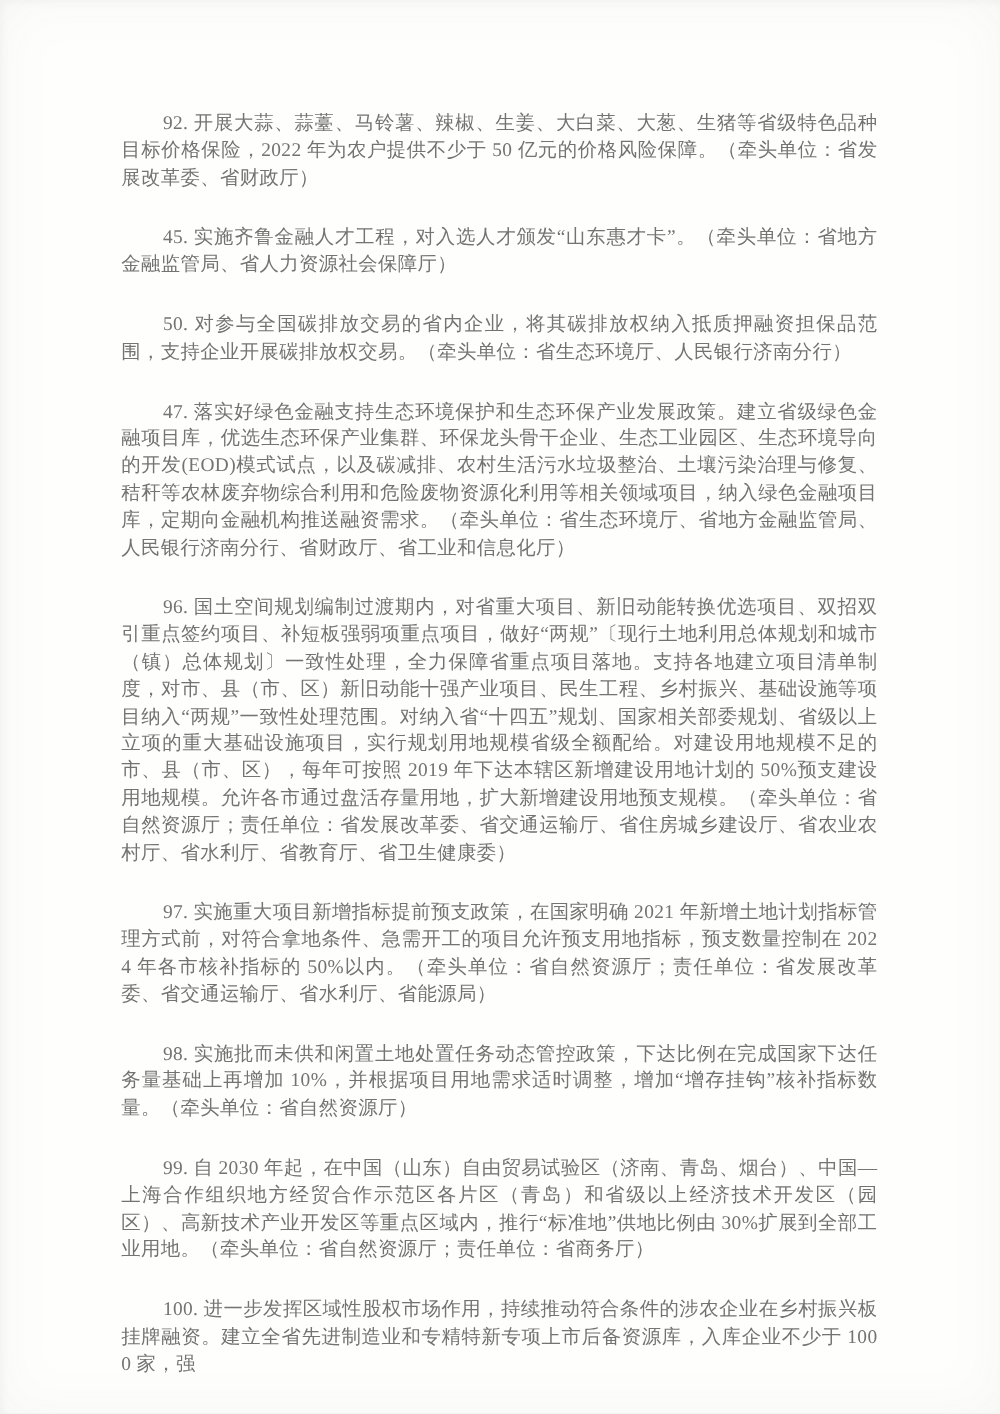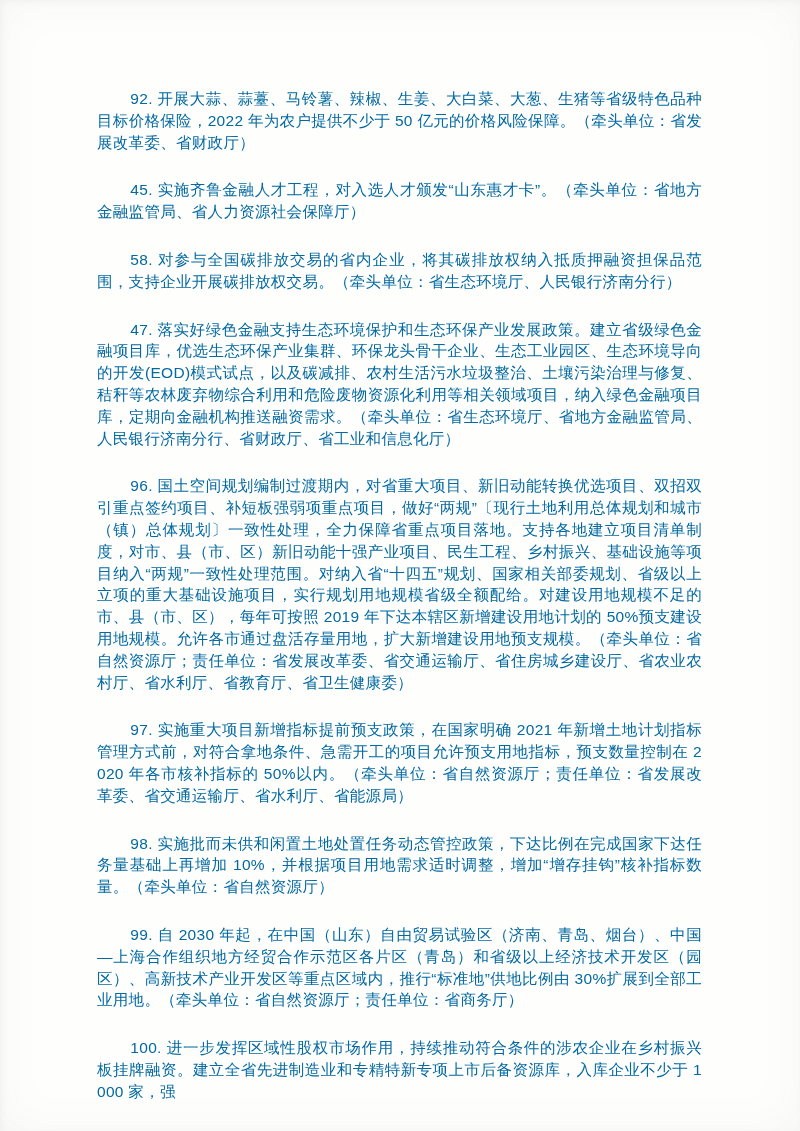--- a/index.html
+++ b/index.html
@@ -13,36 +13,36 @@
     height: 1131px;
     margin: 0 auto;
     background: #fefefd;
     box-sizing: border-box;
     padding: 88px 98px 0 97px;
     box-shadow: inset 0 0 45px rgba(120,120,115,0.06), inset 2px 2px 6px rgba(150,150,145,0.08);
     overflow: hidden;
   }
   .para {
     margin: 0 0 26px 0;
-    font-family: Liberation Sans, sans-serif;
+    font-family: Liberation Serif, serif;
     font-size: 15.5px;
     line-height: 21.8px;
-    color: #0369a1;
+    color: #737373;
     text-indent: 2.15em;
     text-align: justify;
     letter-spacing: 0.3px;
     word-break: break-all;
   }
 </style>
 </head>
 <body>
 
 <div class="page">
   <p class="para">92. 开展大蒜、蒜薹、马铃薯、辣椒、生姜、大白菜、大葱、生猪等省级特色品种目标价格保险，2022 年为农户提供不少于 50 亿元的价格风险保障。（牵头单位：省发展改革委、省财政厅）</p>
   <p class="para">45. 实施齐鲁金融人才工程，对入选人才颁发“山东惠才卡”。（牵头单位：省地方金融监管局、省人力资源社会保障厅）</p>
-  <p class="para">58. 对参与全国碳排放交易的省内企业，将其碳排放权纳入抵质押融资担保品范围，支持企业开展碳排放权交易。（牵头单位：省生态环境厅、人民银行济南分行）</p>
+  <p class="para">50. 对参与全国碳排放交易的省内企业，将其碳排放权纳入抵质押融资担保品范围，支持企业开展碳排放权交易。（牵头单位：省生态环境厅、人民银行济南分行）</p>
   <p class="para">47. 落实好绿色金融支持生态环境保护和生态环保产业发展政策。建立省级绿色金融项目库，优选生态环保产业集群、环保龙头骨干企业、生态工业园区、生态环境导向的开发(EOD)模式试点，以及碳减排、农村生活污水垃圾整治、土壤污染治理与修复、秸秆等农林废弃物综合利用和危险废物资源化利用等相关领域项目，纳入绿色金融项目库，定期向金融机构推送融资需求。（牵头单位：省生态环境厅、省地方金融监管局、人民银行济南分行、省财政厅、省工业和信息化厅）</p>
   <p class="para">96. 国土空间规划编制过渡期内，对省重大项目、新旧动能转换优选项目、双招双引重点签约项目、补短板强弱项重点项目，做好“两规”〔现行土地利用总体规划和城市（镇）总体规划〕一致性处理，全力保障省重点项目落地。支持各地建立项目清单制度，对市、县（市、区）新旧动能十强产业项目、民生工程、乡村振兴、基础设施等项目纳入“两规”一致性处理范围。对纳入省“十四五”规划、国家相关部委规划、省级以上立项的重大基础设施项目，实行规划用地规模省级全额配给。对建设用地规模不足的市、县（市、区），每年可按照 2019 年下达本辖区新增建设用地计划的 50%预支建设用地规模。允许各市通过盘活存量用地，扩大新增建设用地预支规模。（牵头单位：省自然资源厅；责任单位：省发展改革委、省交通运输厅、省住房城乡建设厅、省农业农村厅、省水利厅、省教育厅、省卫生健康委）</p>
-  <p class="para">97. 实施重大项目新增指标提前预支政策，在国家明确 2021 年新增土地计划指标管理方式前，对符合拿地条件、急需开工的项目允许预支用地指标，预支数量控制在 2020 年各市核补指标的 50%以内。（牵头单位：省自然资源厅；责任单位：省发展改革委、省交通运输厅、省水利厅、省能源局）</p>
+  <p class="para">97. 实施重大项目新增指标提前预支政策，在国家明确 2021 年新增土地计划指标管理方式前，对符合拿地条件、急需开工的项目允许预支用地指标，预支数量控制在 2024 年各市核补指标的 50%以内。（牵头单位：省自然资源厅；责任单位：省发展改革委、省交通运输厅、省水利厅、省能源局）</p>
   <p class="para">98. 实施批而未供和闲置土地处置任务动态管控政策，下达比例在完成国家下达任务量基础上再增加 10%，并根据项目用地需求适时调整，增加“增存挂钩”核补指标数量。（牵头单位：省自然资源厅）</p>
   <p class="para">99. 自 2030 年起，在中国（山东）自由贸易试验区（济南、青岛、烟台）、中国—上海合作组织地方经贸合作示范区各片区（青岛）和省级以上经济技术开发区（园区）、高新技术产业开发区等重点区域内，推行“标准地”供地比例由 30%扩展到全部工业用地。（牵头单位：省自然资源厅；责任单位：省商务厅）</p>
   <p class="para">100. 进一步发挥区域性股权市场作用，持续推动符合条件的涉农企业在乡村振兴板挂牌融资。建立全省先进制造业和专精特新专项上市后备资源库，入库企业不少于 1000 家，强</p>
 </div>
 
 </body></html>

